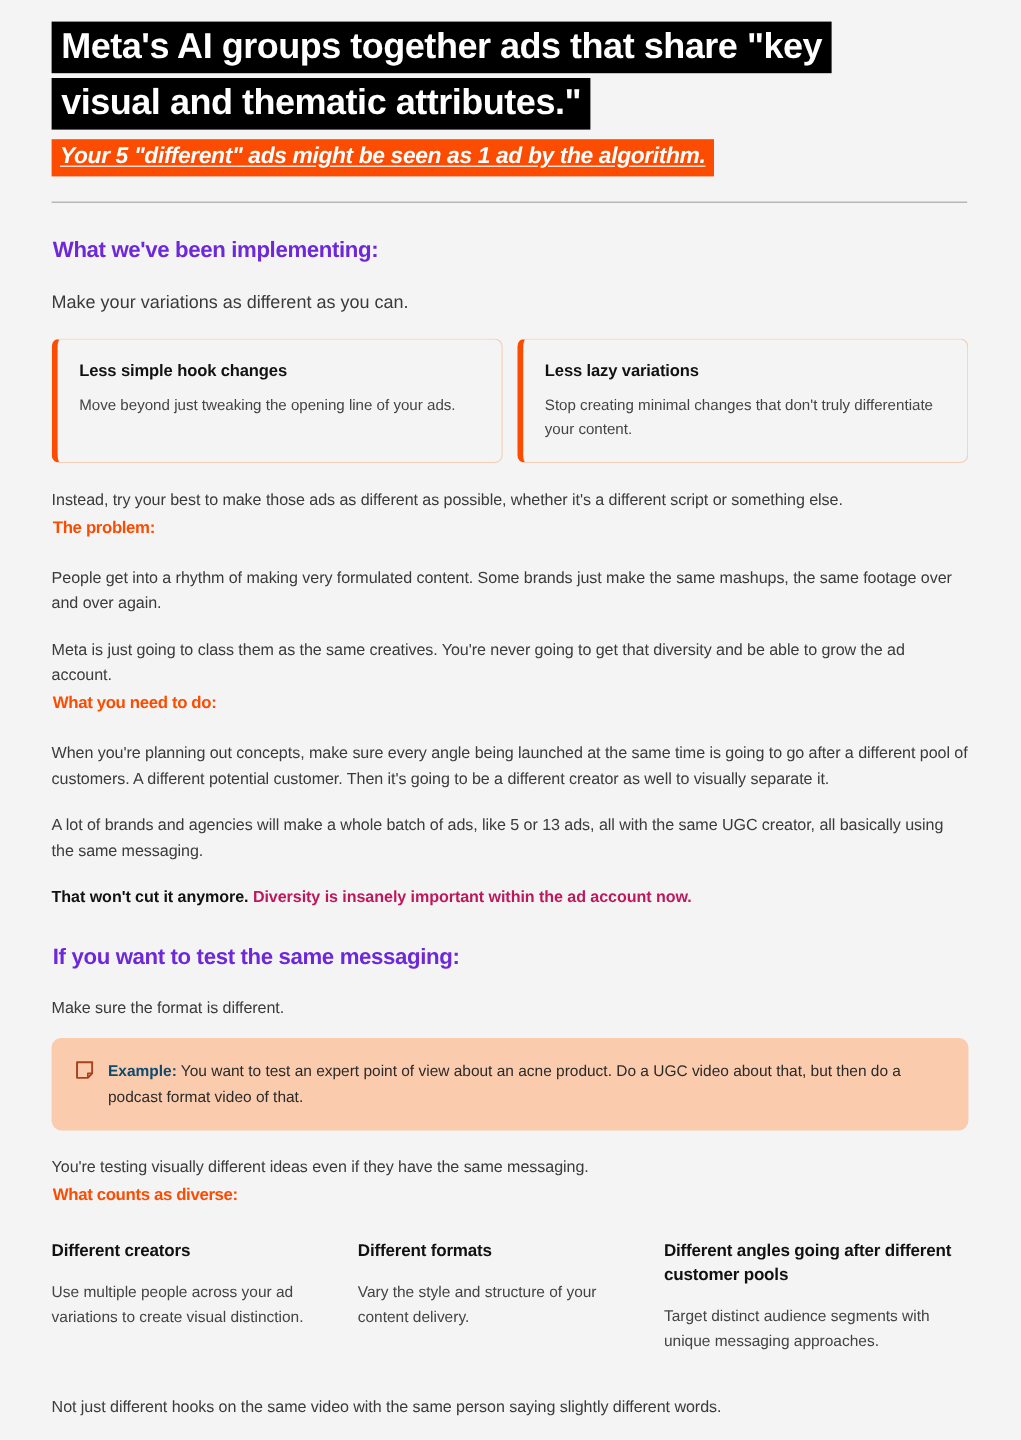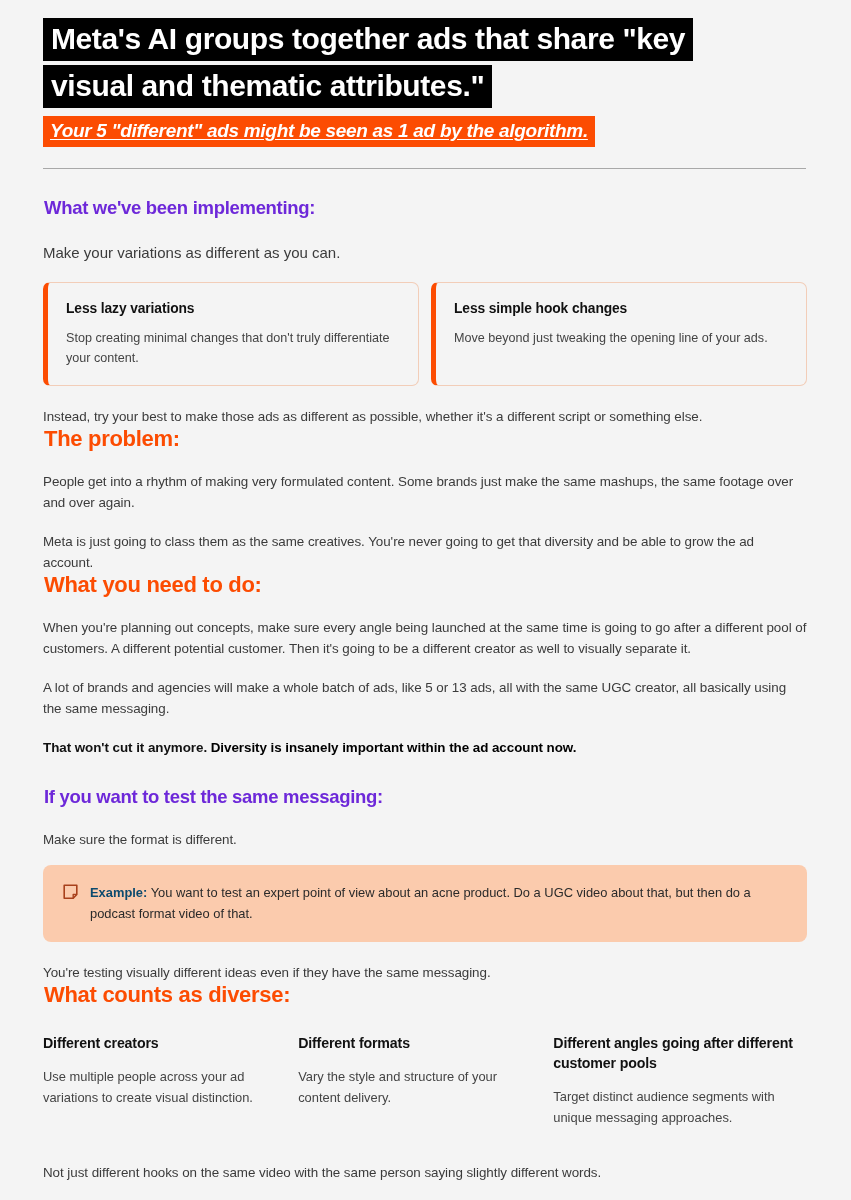--- a/index.html
+++ b/index.html
@@ -65,21 +65,21 @@
   h2.sec-dark {
     font-size: 18.5px;
     line-height: 24px;
     font-weight: 700;
     color: #6d28d9;
     letter-spacing: -0.3px;
     margin: 27px 0 0 1px;
   }
 
   h2.sec-orange {
-    font-size: 22px;
+    font-size: 14px;
     line-height: 24px;
     font-weight: 700;
     color: #fc4c02;
     letter-spacing: -0.3px;
     margin: 0 0 0 1px;
   }
 
   p.body {
     font-size: 13.4px;
     line-height: 21px;
@@ -167,21 +167,21 @@
     letter-spacing: -0.15px;
     margin-bottom: 13px;
   }
 
   .col-text {
     font-size: 12.9px;
     line-height: 21px;
     color: #444444;
   }
 
-  .orange-strong { color: #000000; font-weight: 700; }
+  .orange-strong { color: #be185d; font-weight: 700; }
   .dark-strong { color: #111111; font-weight: 700; }
 
   .mt-18 { margin-top: 18px; }
   .mt-20 { margin-top: 20px; }
   .mt-22 { margin-top: 22px; }
   .mt-26 { margin-top: 26px; }
   .mt-28 { margin-top: 28px; }
   .mt-34 { margin-top: 34px; }
 </style>
 </head>
@@ -203,26 +203,26 @@
     </div>
 
     <div class="divider"></div>
 
     <h2 class="sec-dark">What we've been implementing:</h2>
 
     <p class="lead mt-22">Make your variations as different as you can.</p>
 
     <div class="cards">
       <div class="card">
+        <div class="card-title">Less simple hook changes</div>
+        <div class="card-text">Move beyond just tweaking the opening line of your ads.</div>
+      </div>
+      <div class="card">
         <div class="card-title">Less lazy variations</div>
         <div class="card-text">Stop creating minimal changes that don't truly differentiate your content.</div>
-      </div>
-      <div class="card">
-        <div class="card-title">Less simple hook changes</div>
-        <div class="card-text">Move beyond just tweaking the opening line of your ads.</div>
       </div>
     </div>
 
     <p class="body mt-20">Instead, try your best to make those ads as different as possible, whether it's a different script or something else.</p>
 
     <h2 class="sec-orange mt-26">The problem:</h2>
 
     <p class="body mt-20">People get into a rhythm of making very formulated content. Some brands just make the same mashups, the same footage over and over again.</p>
     <p class="body mt-18">Meta is just going to class them as the same creatives. You're never going to get that diversity and be able to grow the ad account.</p>
 

